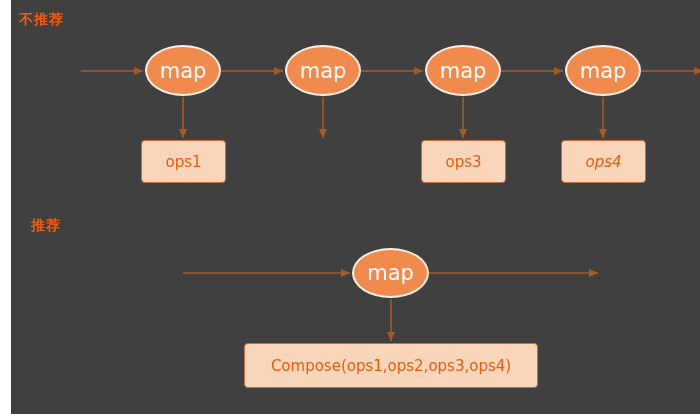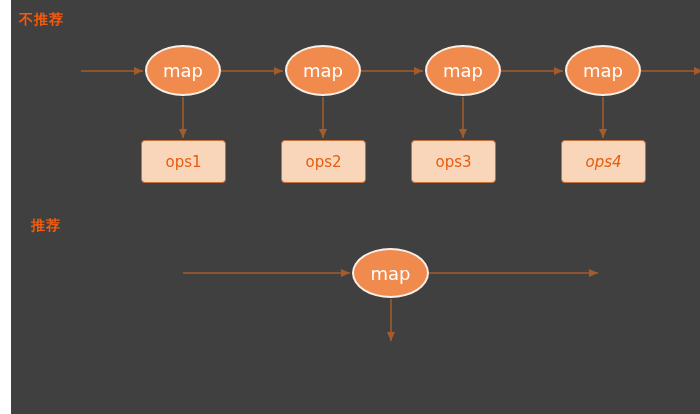--- a/index.html
+++ b/index.html
@@ -14,40 +14,40 @@
     position:absolute; font-size:14px; font-weight:bold;
     color:var(--title,#f55a0c); letter-spacing:1px;
   }
   .map-node {
     position:absolute; box-sizing:border-box;
     background:var(--node_fill,#f08a4d);
     border:2px solid var(--node_ring,#f9efe7);
     border-radius:50%;
     color:var(--node_text,#ffffff);
     display:flex; align-items:center; justify-content:center;
-    font-size:18px;
+    font-size:21px;
   }
   .ops-box {
     position:absolute; box-sizing:border-box;
     background:var(--box_fill,#f9d6ba);
     border:1px solid var(--box_border,#c4713b);
     border-radius:4px;
     color:var(--box_text,#e65c0f);
     display:flex; align-items:center; justify-content:center;
     font-size:15px;
   }
   
   .e1 { left:134px; top:45px; width:76px; height:51px; }
   .e2 { left:274px; top:45px; width:76px; height:51px; }
   .e3 { left:414px; top:45px; width:76px; height:51px; }
   .e4 { left:554px; top:45px; width:76px; height:51px; }
   
   .b1 { left:130px; top:140px; width:85px; height:43px; }
   .b2 { left:270px; top:140px; width:85px; height:43px; }
-  .b3 { left:400px; top:140px; width:85px; height:43px; }
+  .b3 { left:410px; top:140px; width:85px; height:43px; }
   .b4 { left:550px; top:140px; width:85px; height:43px;font-style:italic; }
   
   .e5 { left:341px; top:248px; width:77px; height:50px; }
   .compose { left:233px; top:343px; width:294px; height:45px; }
   .lbl1 { left:8px;  top:11px; }
   .lbl2 { left:20px; top:217px; }
 </style>
 </head>
 <body>
 
@@ -78,19 +78,19 @@
 
   <div class="section-label lbl1">不推荐</div>
   <div class="section-label lbl2">推荐</div>
 
   <div class="map-node e1">map</div>
   <div class="map-node e2">map</div>
   <div class="map-node e3">map</div>
   <div class="map-node e4">map</div>
 
   <div class="ops-box b1">ops1</div>
-  <div class="ops-box b2">ops2</div>
   <div class="ops-box b3">ops3</div>
   <div class="ops-box b4">ops4</div>
 
   <div class="map-node e5">map</div>
+  <div class="ops-box compose">Compose(ops1,ops2,ops3,ops4)</div>
 
 </div>
 
 </body></html>

